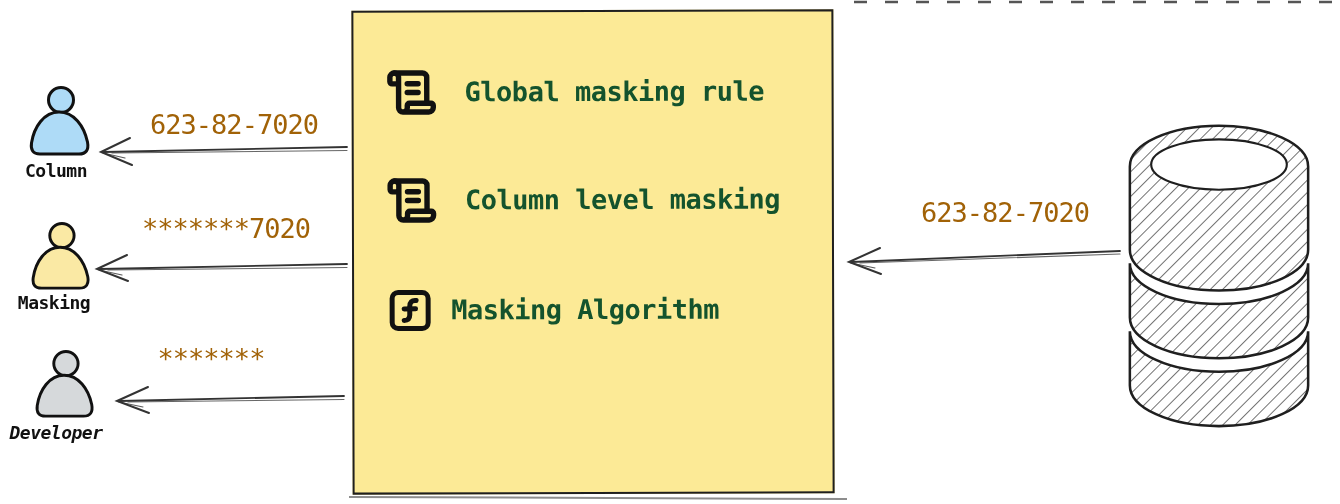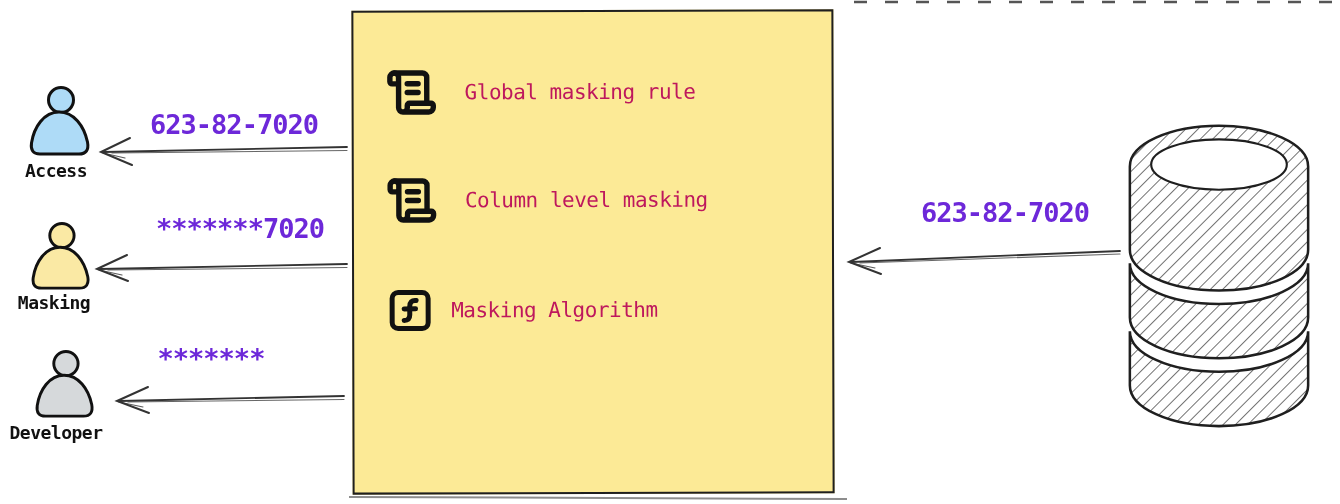--- a/index.html
+++ b/index.html
@@ -13,38 +13,38 @@
   
   .user-icon{position:absolute;}
   .user-label{
     position:absolute;text-align:center;
     font-size:18px;font-weight:700;letter-spacing:-0.5px;color:#111;
     white-space:nowrap;
   }
   
   .flow-value{
     position:absolute;text-align:center;
-    font-size:27px;font-weight:700;letter-spacing:-1px;color:#6d28d9;
+    font-size:27px;font-weight:400;letter-spacing:-1px;color:#a16207;
     white-space:nowrap;line-height:34px;height:34px;
   }
   
   .masking-box{
     position:absolute;left:352px;top:10px;width:482px;height:484px;
     border:2.5px solid #1f1f1f;box-sizing:border-box;
     transform:rotate(-0.15deg);
   }
   .box-underline{
     position:absolute;left:349px;top:497px;width:498px;height:2px;
     background:#8d8d8d;transform:rotate(0.25deg);
   }
   .box-row{
     position:absolute;left:32px;display:flex;align-items:center;gap:27px;
   }
   .box-row .row-label{
-    font-size:21px;font-weight:400;letter-spacing:-0.5px;color:#be185d;
+    font-size:27px;font-weight:700;letter-spacing:-0.5px;color:#14532d;
     white-space:nowrap;line-height:48px;
   }
   .row-icon{flex:0 0 auto;display:block;}
   
   #overlay{position:absolute;left:0;top:0;}
 </style>
 </head>
 <body>
 
 <svg id="overlay" width="1340" height="504" viewBox="0 0 1340 504">
@@ -77,35 +77,35 @@
     <path d="M1120,254 L860,263" stroke-width="1.1" opacity="0.75"></path>
     <path d="M880,248 L849,262 L881,274" stroke-width="2"></path>
     <path d="M875,268 L851,263" stroke-width="1.2" opacity="0.8"></path>
   </g>
 </svg>
 
 <svg class="user-icon" style="left:22px;top:86px;" width="74" height="74" viewBox="0 0 74 74">
   <circle cx="39" cy="14" r="12.5" stroke="#111" stroke-width="3" fill="#AEDBF7"></circle>
   <path d="M37,26 C22,26 12,41 9.5,57 C8.5,64 11,68 18,68 L57,68 C64,68 67,64 65.5,56 C62,40 52,26 37,26 Z" stroke="#111" stroke-width="3" stroke-linejoin="round" fill="#AEDBF7"></path>
 </svg>
-<div class="user-label" style="left:0px;top:160px;width:112px;">Access</div>
+<div class="user-label" style="left:0px;top:160px;width:112px;">Column</div>
 <div class="flow-value" style="left:138px;top:108px;width:192px;">623-82-7020</div>
 
 <svg class="user-icon" style="left:24px;top:222px;" width="72" height="72" viewBox="0 0 74 74">
   <circle cx="39" cy="14" r="12.5" stroke="#111" stroke-width="3" fill="#FAE9A4"></circle>
   <path d="M37,26 C22,26 12,41 9.5,57 C8.5,64 11,68 18,68 L57,68 C64,68 67,64 65.5,56 C62,40 52,26 37,26 Z" stroke="#111" stroke-width="3" stroke-linejoin="round" fill="#FAE9A4"></path>
 </svg>
 <div class="user-label" style="left:0px;top:292px;width:108px;">Masking</div>
-<div class="flow-value" style="left:144px;top:212px;width:192px;">*******7020</div>
+<div class="flow-value" style="left:130px;top:212px;width:192px;">*******7020</div>
 
 <svg class="user-icon" style="left:28px;top:350px;" width="72" height="72" viewBox="0 0 74 74">
   <circle cx="39" cy="14" r="12.5" stroke="#111" stroke-width="3" fill="#D6D9DB"></circle>
   <path d="M37,26 C22,26 12,41 9.5,57 C8.5,64 11,68 18,68 L57,68 C64,68 67,64 65.5,56 C62,40 52,26 37,26 Z" stroke="#111" stroke-width="3" stroke-linejoin="round" fill="#D6D9DB"></path>
 </svg>
-<div class="user-label" style="left:0px;top:422px;width:112px;">Developer</div>
+<div class="user-label" style="left:0px;top:422px;width:112px;font-style:italic;">Developer</div>
 <div class="flow-value" style="left:115px;top:342px;width:192px;">*******</div>
 
 <div class="masking-box" style="background: rgb(252, 234, 150);">
 
   <div class="box-row" style="top:54px;">
     <svg class="row-icon" width="52" height="52" viewBox="0 0 24 24" fill="none" stroke="#111" stroke-width="2.5" stroke-linecap="round" stroke-linejoin="round">
       <path d="M15 12h-5"></path>
         <path d="M15 8h-5"></path>
         <path d="M19 17V5a2 2 0 0 0-2-2H4"></path>
       <path d="M8 21h12a2 2 0 0 0 2-2v-1a1 1 0 0 0-1-1H11a1 1 0 0 0-1 1v1a2 2 0 1 1-4 0V5a2 2 0 1 0-4 0v2a1 1 0 0 0 1 1h3"></path>

